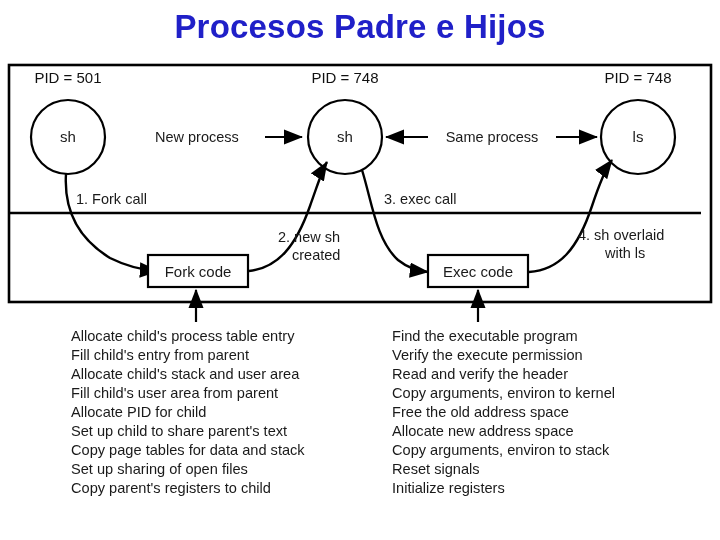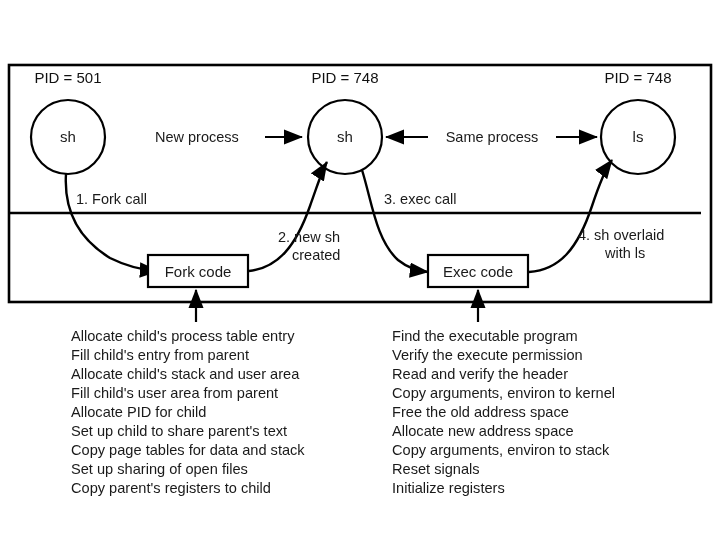--- a/index.html
+++ b/index.html
@@ -95,20 +95,21 @@
     fill: #1a1a1a;
   }
   .mid { text-anchor: middle; }
   .start { text-anchor: start; }
 </style>
 </head>
 <body>
 
 <div id="slide">
 
+  <div id="slide-title">Procesos Padre e Hijos</div>
 
   <div id="diagram-figure">
     <svg width="720" height="460" viewBox="0 0 720 460" xmlns="http://www.w3.org/2000/svg">
       <defs>
         <marker id="arrowhead" markerWidth="9" markerHeight="7" refX="8.4" refY="3.5" orient="auto" markerUnits="strokeWidth">
           <polygon points="0 0, 9 3.5, 0 7" fill="#000000"></polygon>
         </marker>
         <marker id="arrowhead-sm" markerWidth="8" markerHeight="6.4" refX="7.6" refY="3.2" orient="auto" markerUnits="strokeWidth">
           <polygon points="0 0, 8 3.2, 0 6.4" fill="#000000"></polygon>
         </marker>

